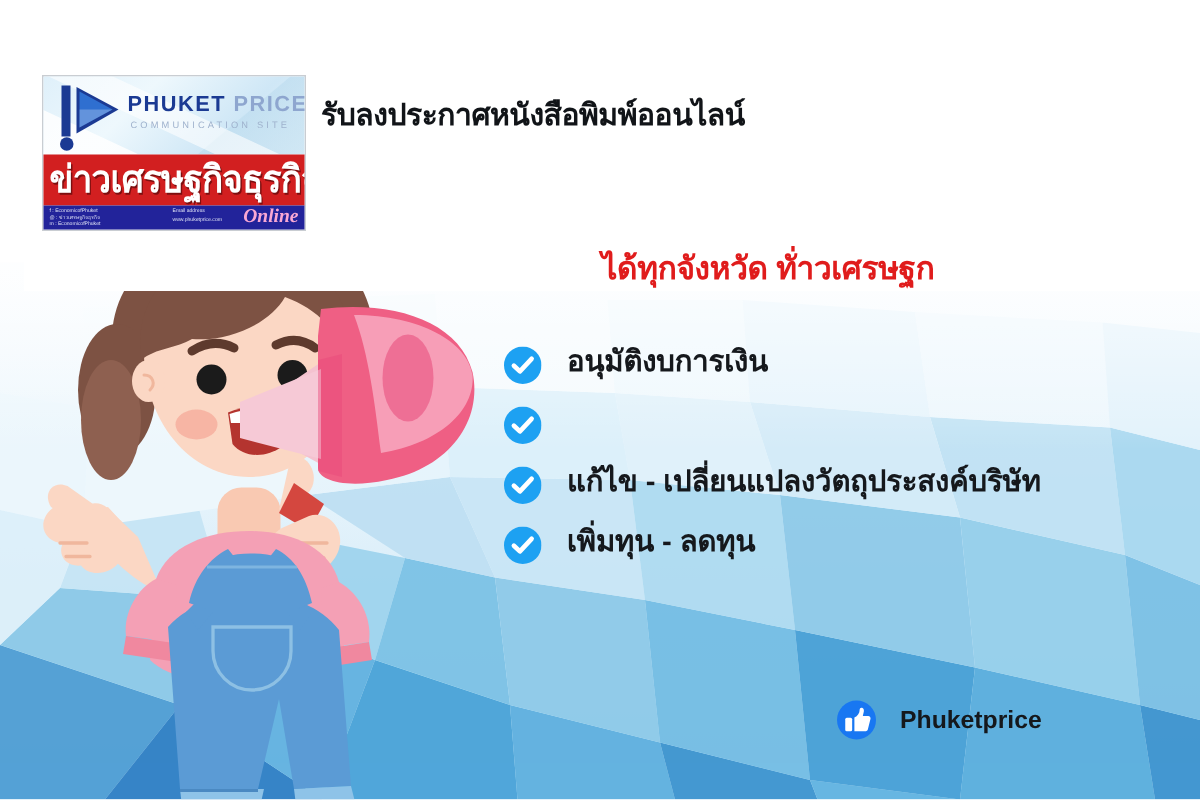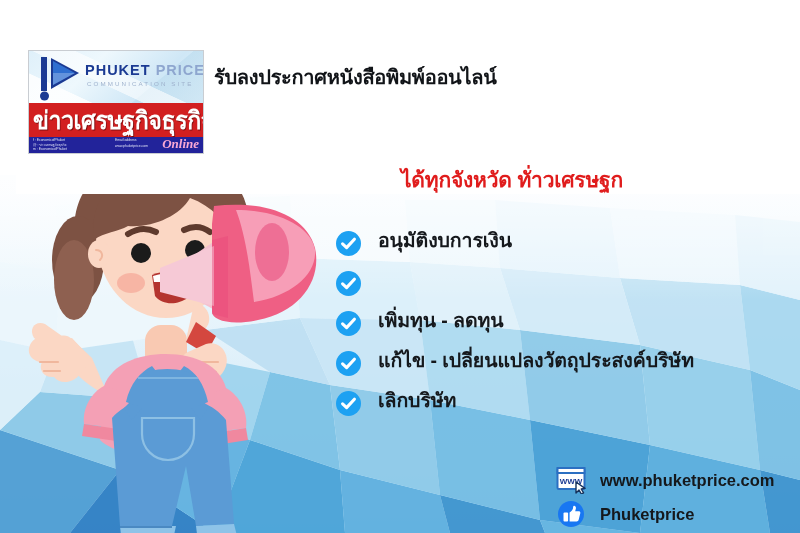--- a/index.html
+++ b/index.html
@@ -324,51 +324,35 @@
         <path d="M6.6 12.8 L10.6 16.6 L18.4 8.2" stroke="#fff" stroke-width="3.1" fill="none" stroke-linecap="round" stroke-linejoin="round"></path>
       </svg>
     </div>
 
 
     <div class="check-row">
       <svg class="check-icon" viewBox="0 0 25 25">
         <circle cx="12.5" cy="12.5" r="12.5" fill="#1da1f2"></circle>
         <path d="M6.6 12.8 L10.6 16.6 L18.4 8.2" stroke="#fff" stroke-width="3.1" fill="none" stroke-linecap="round" stroke-linejoin="round"></path>
       </svg>
-      <span class="check-label">เพิ่มทุน - ลดทุน</span>
+      <span class="check-label">แก้ไข - เปลี่ยนแปลงวัตถุประสงค์บริษัท</span>
     </div>
 
     <div class="check-row">
       <svg class="check-icon" viewBox="0 0 25 25">
         <circle cx="12.5" cy="12.5" r="12.5" fill="#1da1f2"></circle>
         <path d="M6.6 12.8 L10.6 16.6 L18.4 8.2" stroke="#fff" stroke-width="3.1" fill="none" stroke-linecap="round" stroke-linejoin="round"></path>
       </svg>
-      <span class="check-label">แก้ไข - เปลี่ยนแปลงวัตถุประสงค์บริษัท</span>
-    </div>
-
-    <div class="check-row">
-      <svg class="check-icon" viewBox="0 0 25 25">
-        <circle cx="12.5" cy="12.5" r="12.5" fill="#1da1f2"></circle>
-        <path d="M6.6 12.8 L10.6 16.6 L18.4 8.2" stroke="#fff" stroke-width="3.1" fill="none" stroke-linecap="round" stroke-linejoin="round"></path>
-      </svg>
-      <span class="check-label">เลิกบริษัท</span>
-    </div>
+      <span class="check-label">เพิ่มทุน - ลดทุน</span>
+    </div>
+
   </div>
 
   <div id="footer">
 
-    <div class="foot-row">
-      <svg class="foot-icon" viewBox="0 0 32 28">
-        <rect x="1.5" y="2" width="27" height="21" rx="1.5" fill="#ffffff" stroke="#2b6fc2" stroke-width="2"></rect>
-        <rect x="1.5" y="2" width="27" height="5" fill="#ffffff" stroke="#2b6fc2" stroke-width="2"></rect>
-        <text x="15" y="17.5" font-family="Liberation Sans, sans-serif" font-size="8" font-weight="bold" fill="#1b3a93" text-anchor="middle">WWW</text>
-        <path d="M20 16 L20 27 L23 24 L25.4 28 L27.6 26.8 L25.2 23 L29 22.4 Z" fill="#ffffff" stroke="#16325c" stroke-width="1.4" stroke-linejoin="round"></path>
-      </svg>
-      <span class="foot-label">www.phuketprice.com</span>
-    </div>
 
     <div class="foot-row">
       <svg class="foot-icon" viewBox="0 0 32 28">
         <circle cx="15" cy="14" r="13" fill="#1877f2"></circle>
         <rect x="7.5" y="12.5" width="4.6" height="9" rx="1" fill="#ffffff"></rect>
         <path d="M13.6 21.5 L13.6 12.4 C15.8 11.4 17.1 9.4 17.1 7.2 C17.1 6.2 17.9 5.6 18.7 5.9
                  C19.6 6.2 20.1 7.2 19.9 8.4 L19.2 11.3 L22.8 11.3 C23.9 11.3 24.6 12.3 24.3 13.3
                  L22.6 20.1 C22.4 21 21.6 21.5 20.7 21.5 Z" fill="#ffffff"></path>
       </svg>
       <span class="foot-label">Phuketprice</span>

